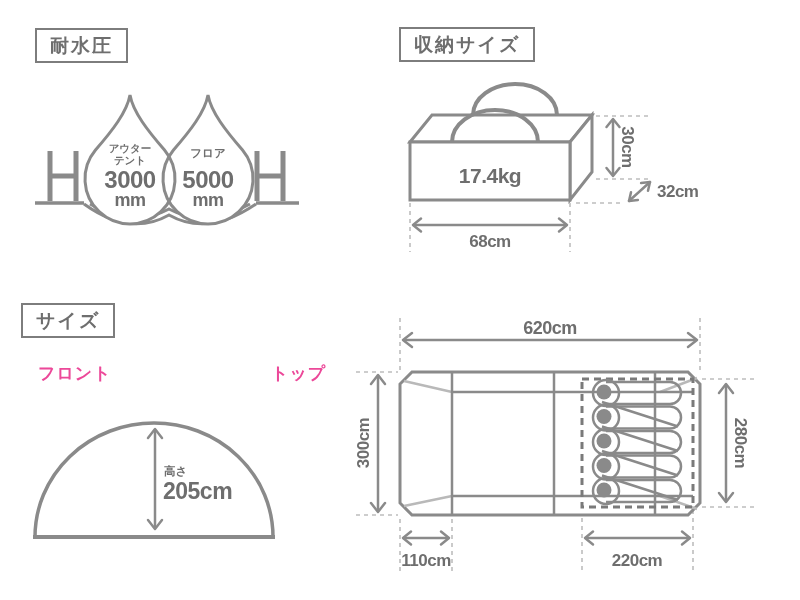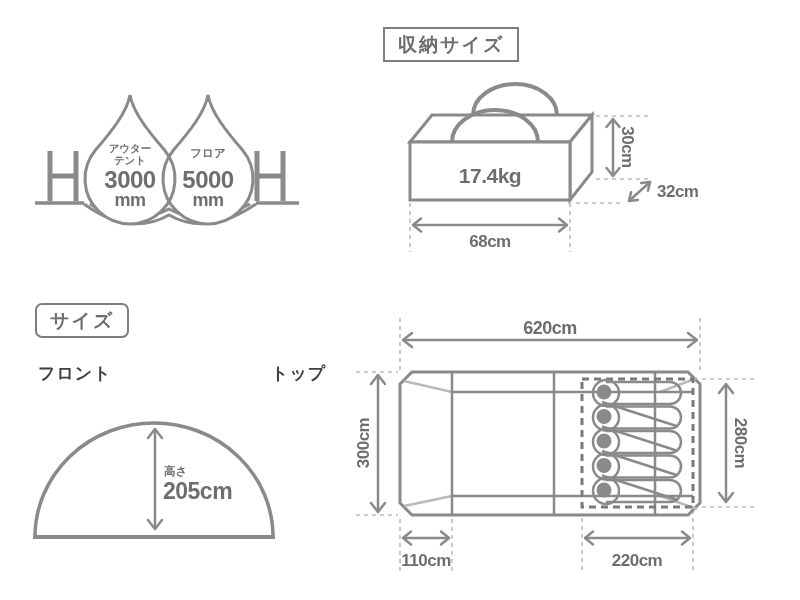--- a/index.html
+++ b/index.html
@@ -1,20 +1,20 @@
 <!DOCTYPE html>
 <html><head>
 <meta charset="utf-8">
 <style>
   html,body{margin:0;padding:0;background:#fff;}
   .canvas{position:relative;width:800px;height:600px;background:#fff;overflow:hidden;
           font-family:"Liberation Sans",sans-serif;}
   .header-box{position:absolute;border:2.5px solid #7d7d7d;color:#6e6e6e;font-weight:bold;
               font-size:19px;line-height:19px;padding:6px 13px;letter-spacing:2px;background:#fff;}
-  .view-label{position:absolute;font-weight:bold;font-size:17px;color:#404040;letter-spacing:1px;}
+  .view-label{position:absolute;font-weight:bold;font-size:17px;color:#ec4899;letter-spacing:1px;}
   svg{position:absolute;left:0;top:0;}
   svg text{font-family:"Liberation Sans",sans-serif;font-weight:bold;fill:#6e6e6e;}
   .t10{font-size:10.5px;} .t11{font-size:11.5px;} .t17{font-size:17px;letter-spacing:-0.5px;}
   .t18{font-size:18px;letter-spacing:-0.5px;} .t19{font-size:18px;letter-spacing:-0.5px;}
   .t21{font-size:21px;letter-spacing:-0.5px;} .t23{font-size:23px;letter-spacing:-0.5px;}
   .t24{font-size:24px;letter-spacing:-0.5px;}
   .s25{stroke:#8a8a8a;stroke-width:2.5;fill:none;}
   .s3{stroke:#8a8a8a;stroke-width:3;fill:none;}
   .s35{stroke:#8a8a8a;stroke-width:3.5;fill:none;}
   .s4{stroke:#8a8a8a;stroke-width:4;fill:none;}
@@ -23,24 +23,27 @@
   .lt{stroke:#b9b9b9;stroke-width:2.5;fill:none;}
   .dash{stroke:#bdbdbd;stroke-width:1.6;fill:none;stroke-dasharray:4 4;}
   .dash2{stroke:#7a7a7a;stroke-width:3;fill:none;stroke-dasharray:7 5;}
   .arrow{stroke:#8a8a8a;stroke-width:2.5;fill:none;stroke-linecap:round;stroke-linejoin:round;}
 </style>
 </head>
 <body>
 
 <div class="canvas">
 
-  <div class="header-box" style="left:383px;top:27px;">
+  <div class="header-box" style="left:35px;top:28px;">
+    <span>耐水圧</span>
+  </div>
+  <div class="header-box" style="left:399px;top:27px;">
     <span>収納サイズ</span>
   </div>
-  <div class="header-box" style="left:35px;top:303px;border-radius:7px;">
+  <div class="header-box" style="left:21px;top:303px;">
     <span>サイズ</span>
   </div>
 
   <div class="view-label" style="left:38px;top:362px;">フロント</div>
   <div class="view-label" style="left:271px;top:362px;">トップ</div>
 
   <svg width="800" height="600" viewBox="0 0 800 600">
 
     <g>
 

